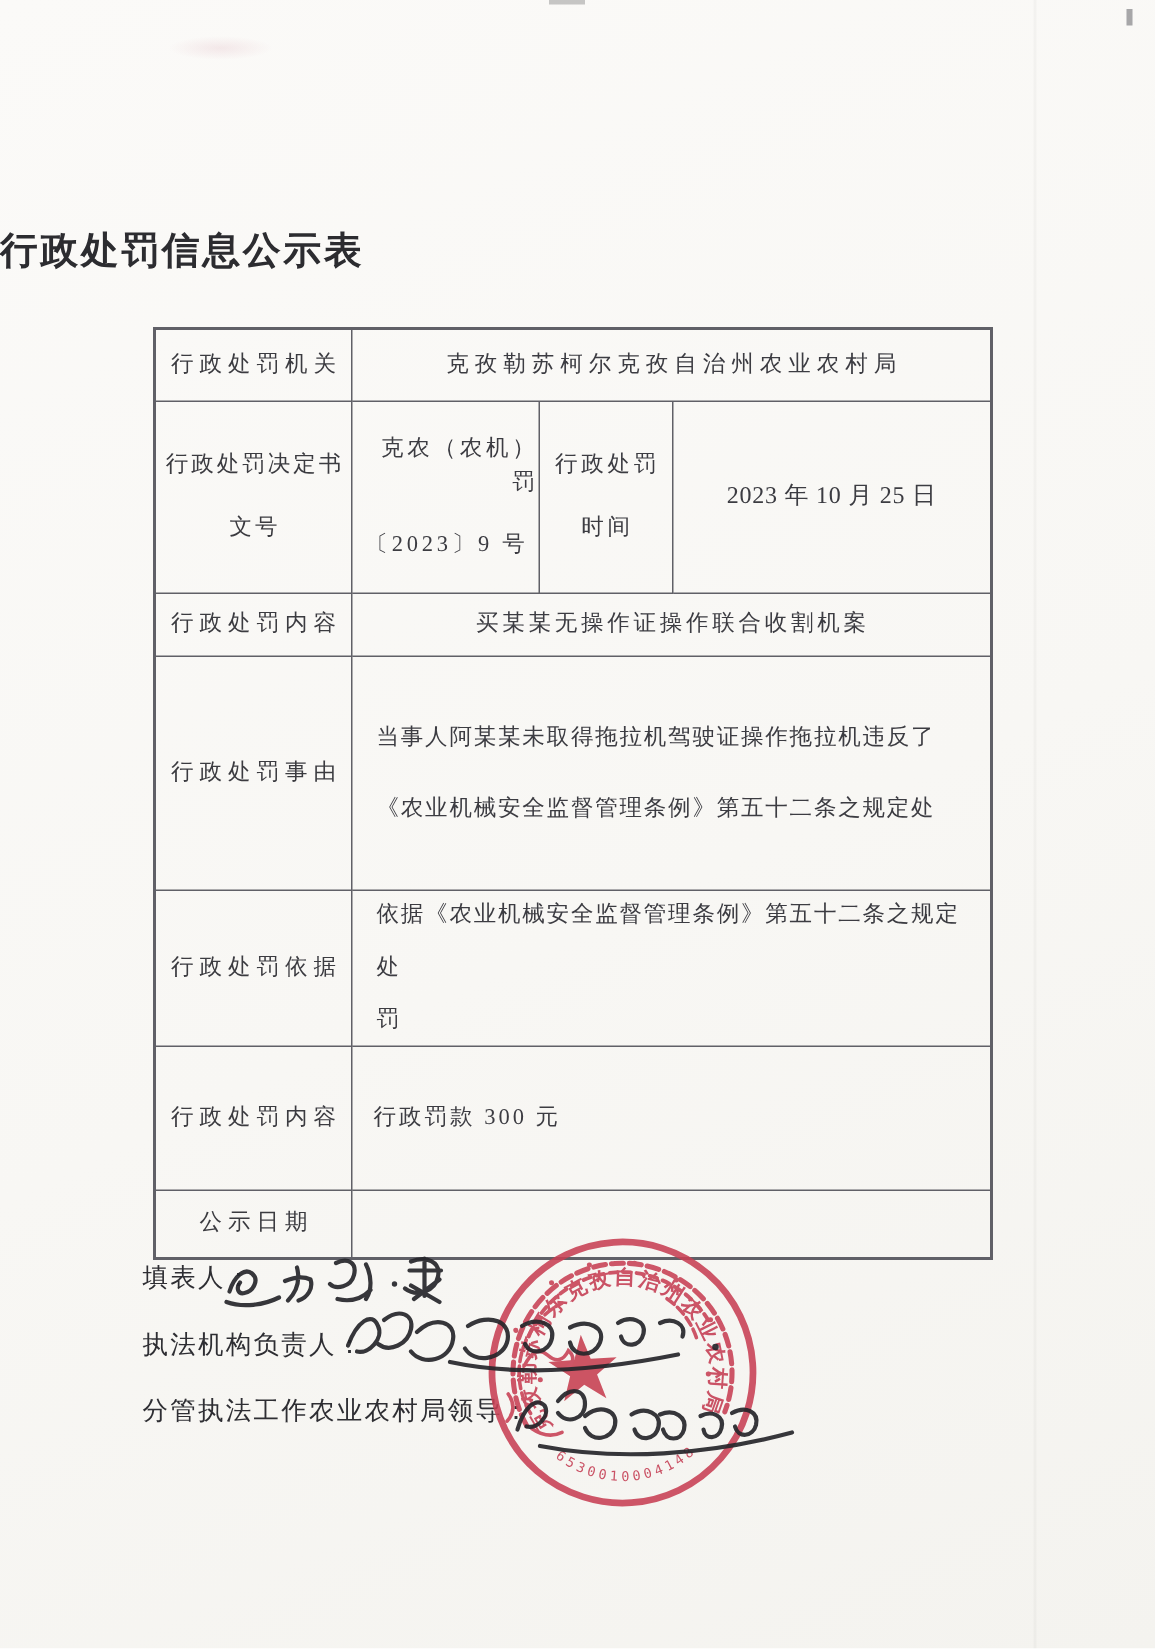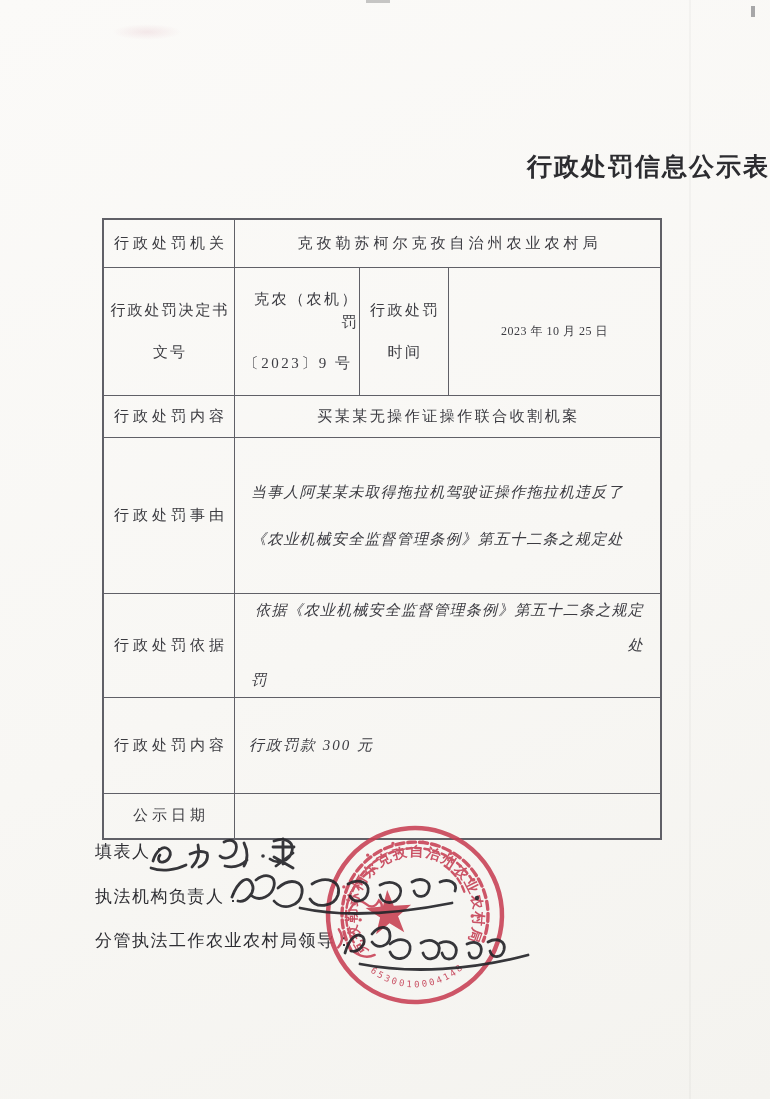--- a/index.html
+++ b/index.html
@@ -5,21 +5,21 @@
   html,body{margin:0;padding:0;}
   body{width:770px;height:1099px;overflow:hidden;}
   .page{
     position:relative;width:770px;height:1099px;
     background:linear-gradient(155deg,#fbfaf8 0%,#f8f7f4 55%,#f4f3ef 100%);
     font-family:"Liberation Serif","DejaVu Serif",serif;
     color:#3c3c42;
   }
   .doc-title{
     position:absolute;left:0;top:150px;width:100%;
-    text-align:right;font-size:25px;font-weight:700;
+    text-align:left;font-size:25px;font-weight:700;
     letter-spacing:2px;color:#2c2c30;
   }
   .penalty-table{
     position:absolute;left:102px;top:218px;
     display:grid;
     grid-template-columns:131px 125px 89px 211px;
     grid-template-rows:48px 128px 42px 156px 104px 96px 44px;
     border:2px solid #606067;
     background:transparent;
   }
@@ -32,25 +32,25 @@
     text-align:right;
   }
   .cell.last-col{border-right:none;}
   .cell.last-row{border-bottom:none;}
   .cell.span3{grid-column:span 3;}
   .label-cell{letter-spacing:4px;padding-left:4px;color:#3b3b40;}
   .label-cell.tight{letter-spacing:2px;padding-left:2px;}
   .wide-ls{letter-spacing:4px;padding-left:4px;}
   .mid-ls{letter-spacing:2.5px;padding-left:2px;}
   .two-line{gap:18px;}
-  .left-text{align-items:flex-start;text-align:right;padding:0 16px;font-style:italic;}
+  .left-text{align-items:flex-start;text-align:left;padding:0 16px;}
   .row4-line{line-height:47px;letter-spacing:1.2px;white-space:nowrap;}
   .row5-text{line-height:35px;letter-spacing:1.2px;}
   .row6-text{letter-spacing:2px;padding-left:14px;}
-  .date-text{font-size:12px;letter-spacing:0.5px;}
+  .date-text{font-size:16px;letter-spacing:0.5px;}
   .footer-label{
     position:absolute;font-size:17px;color:#2e2e33;
     letter-spacing:1.5px;white-space:nowrap;
   }
   .fl-1{left:95px;top:840px;}
   .fl-2{left:95px;top:885px;}
   .fl-3{left:95px;top:929px;}
   .overlay{position:absolute;left:0;top:0;width:770px;height:1099px;pointer-events:none;z-index:5;}
   .artifact{position:absolute;}
   .art-top-center{left:366px;top:0;width:24px;height:3px;background:#9b9b9b;opacity:.55;}

